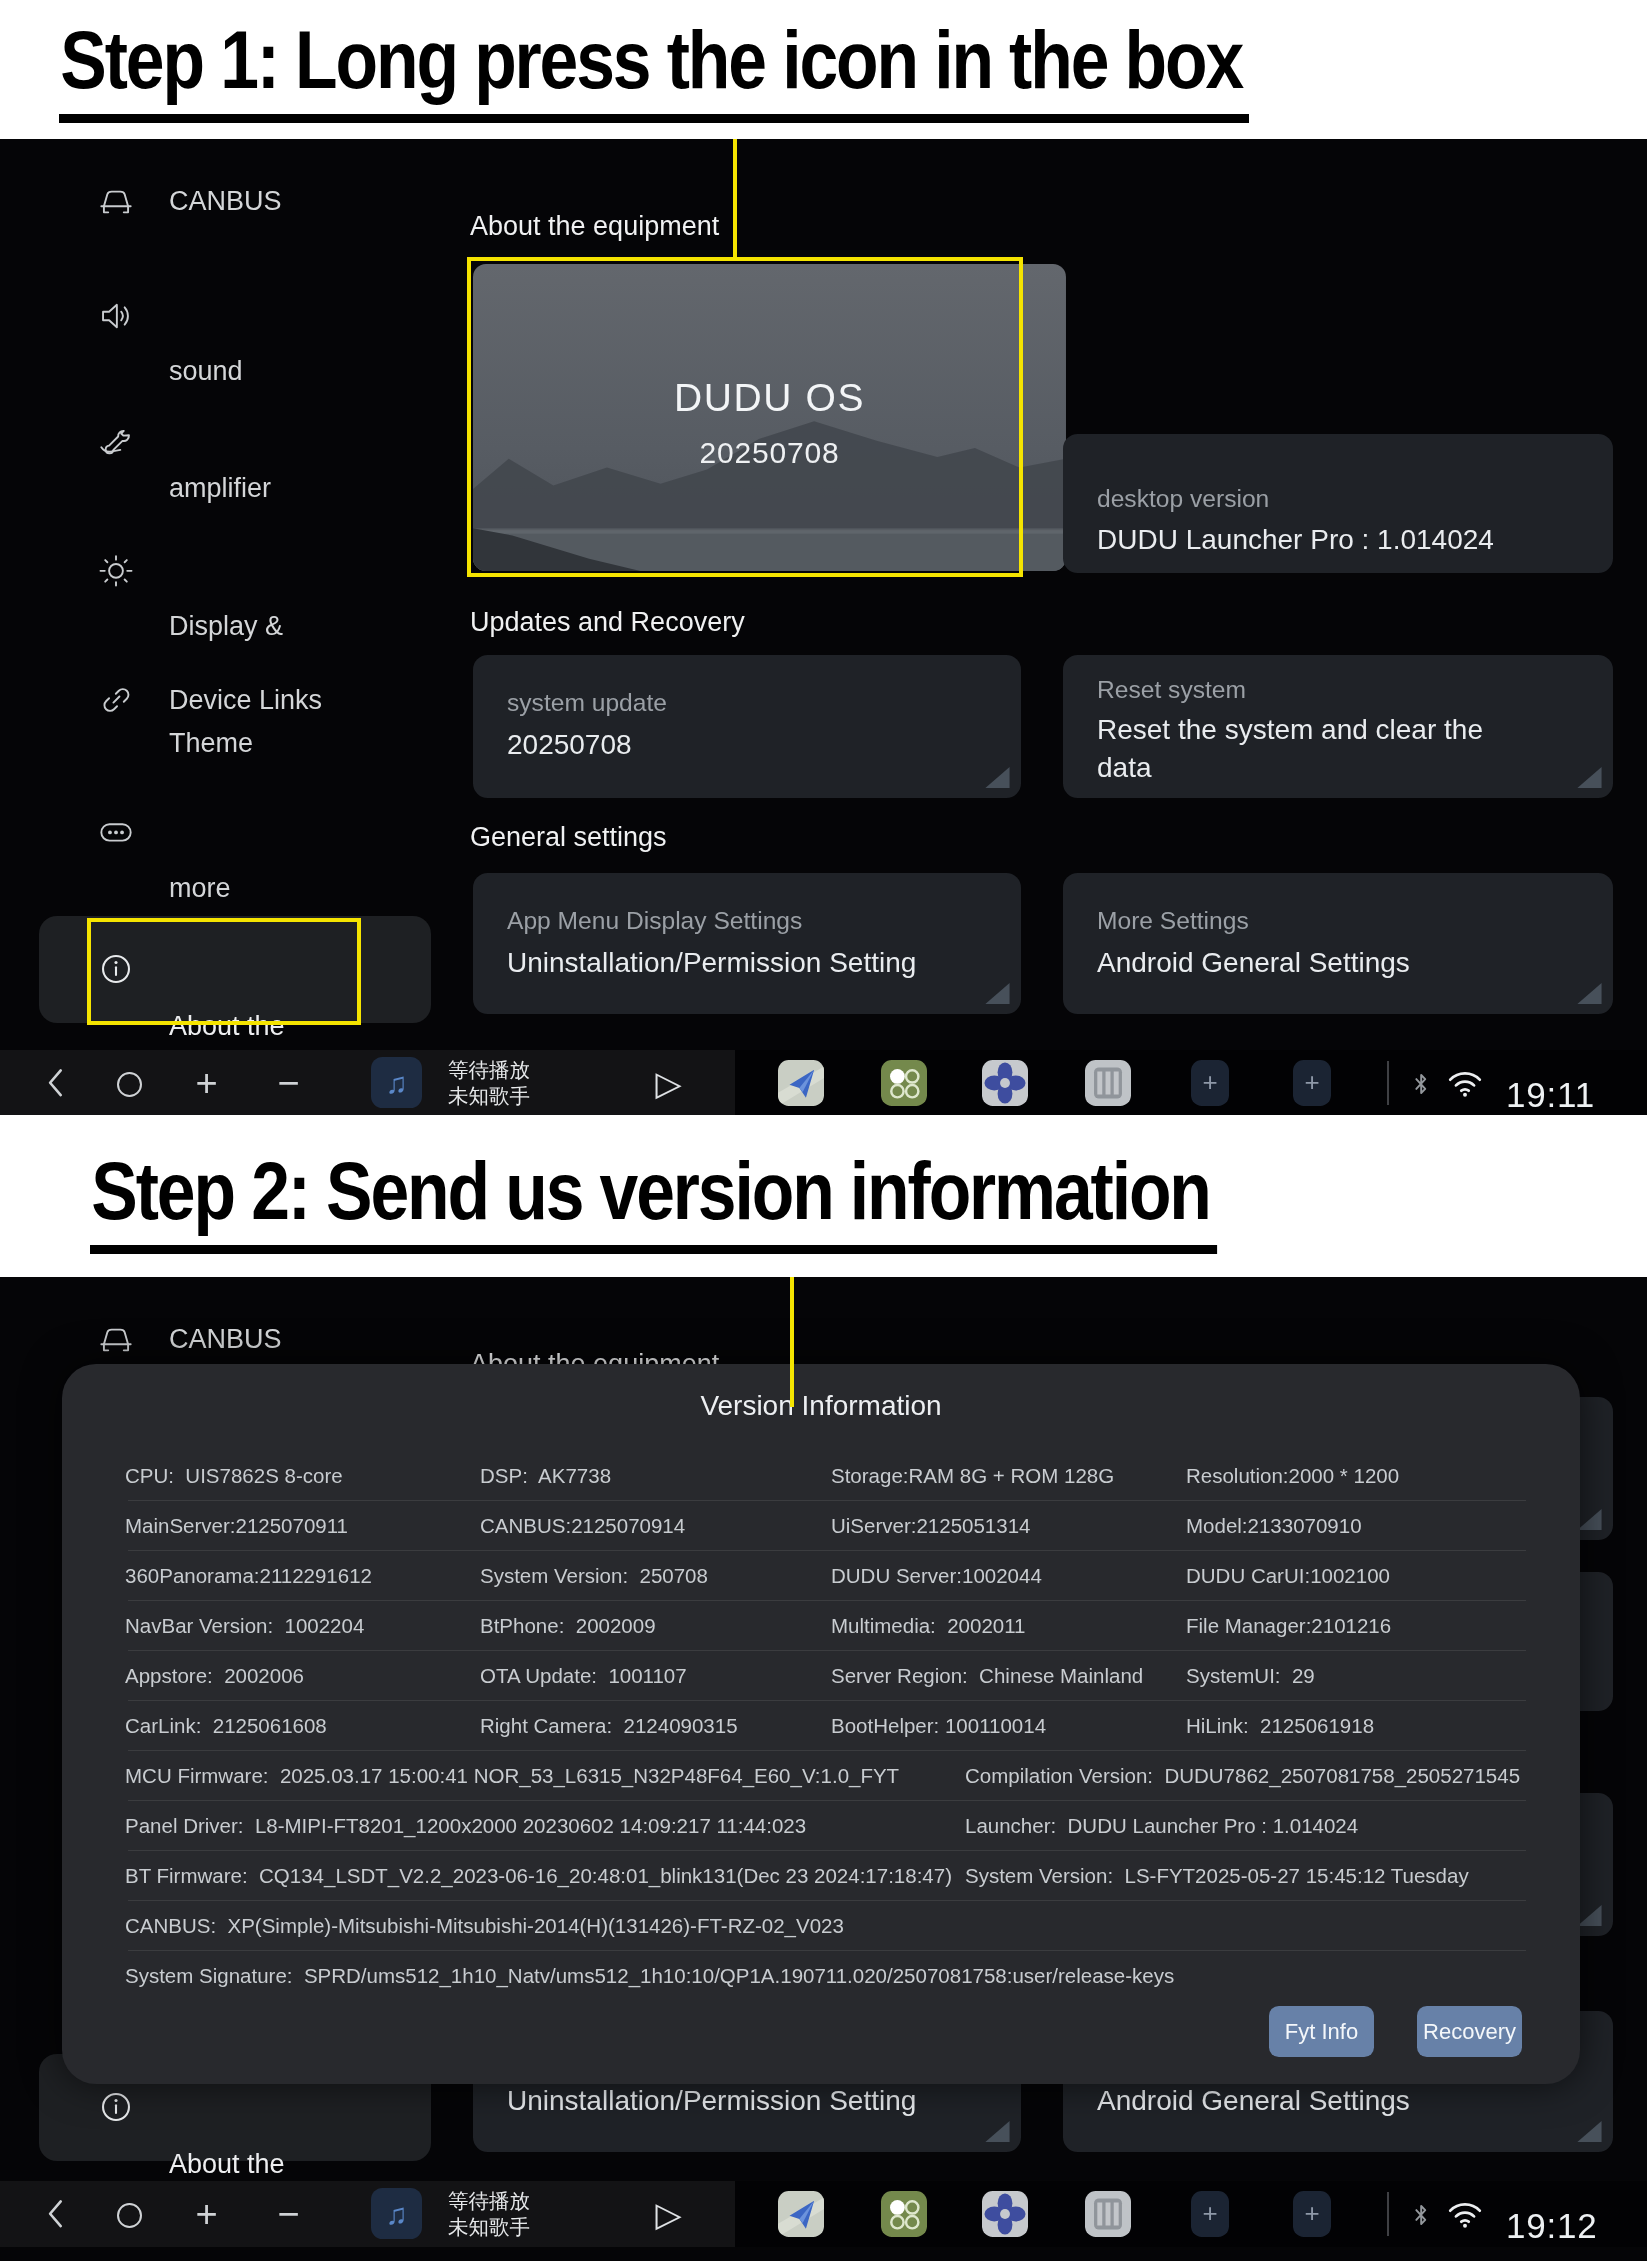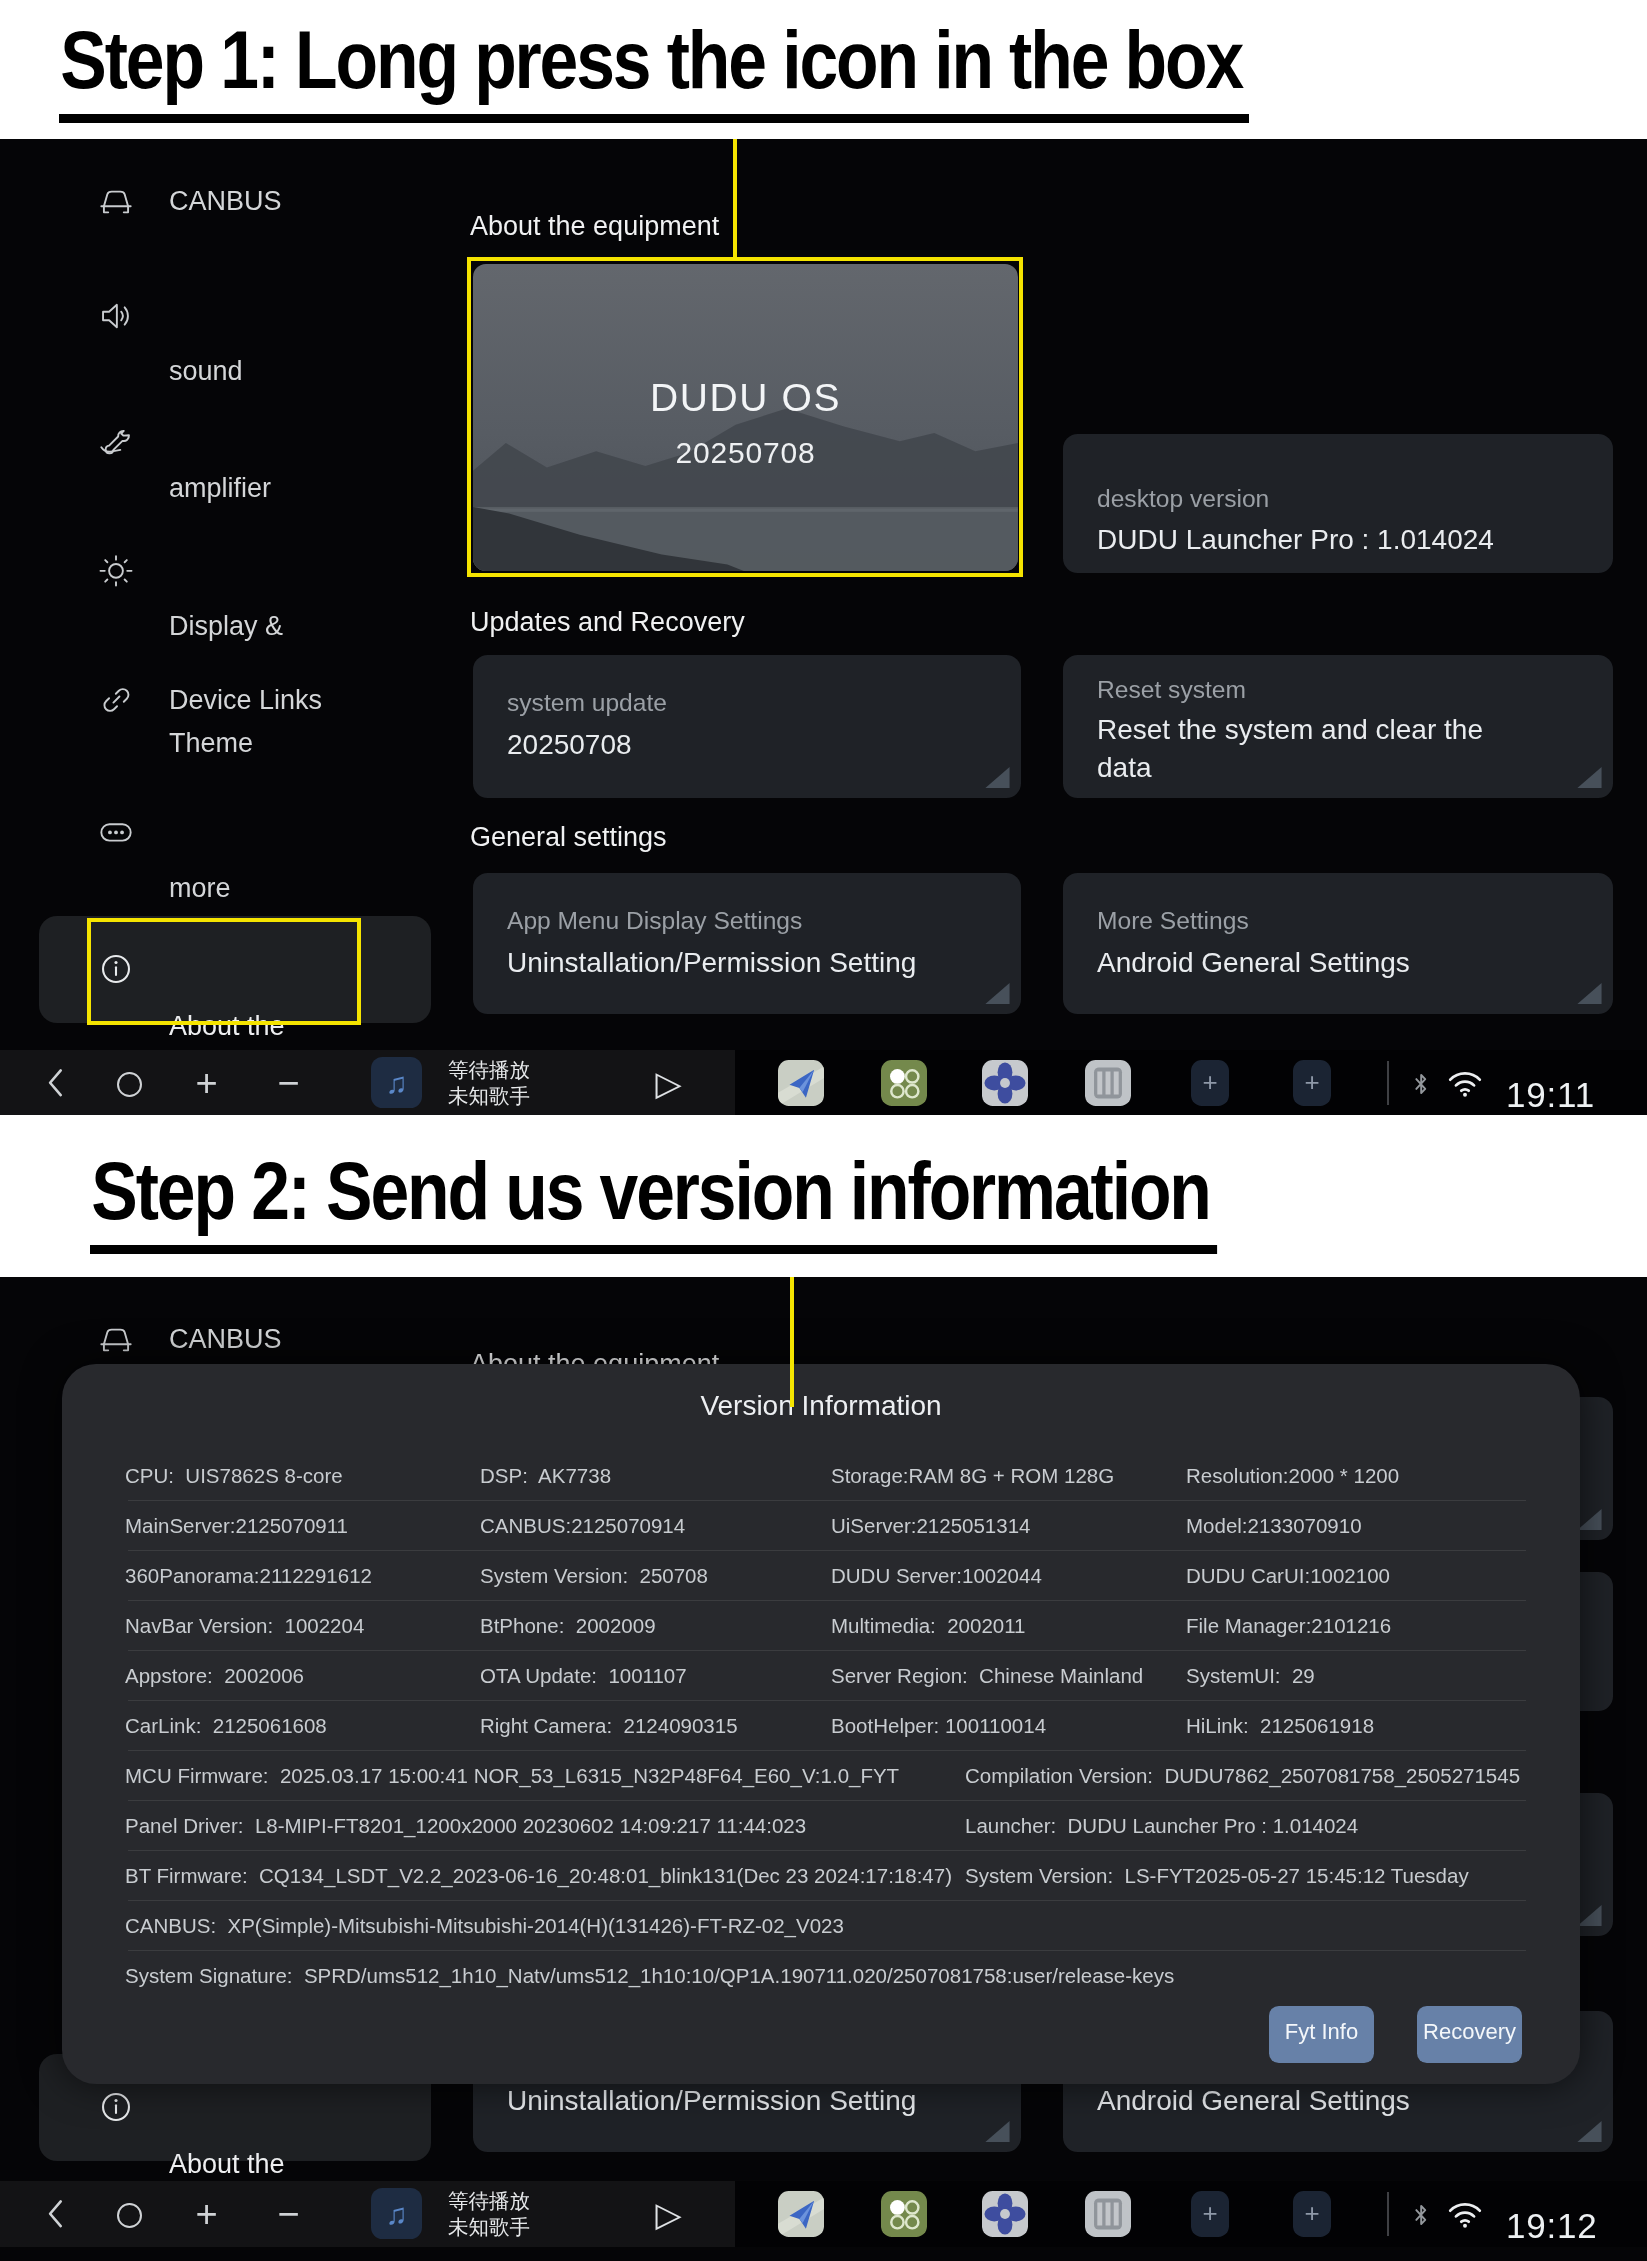--- a/index.html
+++ b/index.html
@@ -31,21 +31,21 @@
   .ybox-card{position:absolute;left:467px;top:118px;width:556px;height:320px;border:4.9px solid #F5E400;z-index:4;box-sizing:border-box;}
   .ybox-side{position:absolute;left:87px;top:779px;width:274px;height:107px;border:4.9px solid #F5E400;z-index:4;box-sizing:border-box;}
   .yline{position:absolute;width:4.1px;background:#F5E400;z-index:6;}
   
   .mh{position:absolute;left:470px;font-size:27px;color:#F0F1F2;}
   
   .card{position:absolute;background:#1F2227;border-radius:14.8px;}
   .cl{position:absolute;left:34px;font-size:24.6px;color:#9BA0A6;white-space:pre;}
   .cv{position:absolute;left:34px;right:49px;font-size:28px;color:#E9ECEF;line-height:38px;}
   .fold{position:absolute;right:11.5px;bottom:9.8px;}
-  .device-card{position:absolute;left:473px;top:125px;width:545px;height:307px;border-radius:13px;overflow:hidden;}
+  .device-card{position:absolute;left:473px;top:125px;width:545px;height:307px;border-radius:13px;overflow:hidden;padding-left:48px;}
   .device-card svg{position:absolute;inset:0;}
   .dc-title{position:absolute;top:112px;left:0;width:100%;text-align:center;font-size:39px;letter-spacing:1.6px;color:#F3F5F7;}
   .dc-sub{position:absolute;top:172px;left:0;width:100%;text-align:center;font-size:30px;letter-spacing:0.8px;color:#EEF0F2;}
   
   .taskbar{position:absolute;left:0;width:1648px;height:66px;background:#020204;}
   .tb-left{position:absolute;left:0;top:0;width:735px;height:66px;background:#131315;}
   .tb-item{position:absolute;top:0;height:66px;line-height:66px;color:#CFD2D5;text-align:center;}
   .tb-circle{position:absolute;top:22px;width:21.3px;height:21.3px;border:2.5px solid #CFD2D5;border-radius:50%;}
   .tile{position:absolute;top:9.8px;width:46px;height:46px;border-radius:10.7px;overflow:hidden;}
   .music-tile{position:absolute;top:7.4px;left:371px;width:51px;height:51px;border-radius:11.5px;background:#1E2C42;
@@ -57,21 +57,21 @@
   .clock{position:absolute;left:1506px;top:12px;height:66px;line-height:66px;font-size:35px;color:#EEF1F3;letter-spacing:0.8px;}
   
   .dialog{position:absolute;left:62px;top:87px;width:1518px;height:720px;background:#28292D;border-radius:34px;
     z-index:5;box-shadow:0 0 38px rgba(0,0,0,.6);}
   .dtitle{position:absolute;top:26px;left:0;width:100%;text-align:center;font-size:28px;color:#EDEFF2;}
   .vrows{position:absolute;top:87px;left:0;right:0;}
   .vrow{position:relative;height:50px;}
   .vcell{position:absolute;top:50%;transform:translateY(-50%);font-size:20.5px;color:#C8CCD0;white-space:pre;}
   .p1{left:63px}.p2{left:418px}.p3{left:769px}.p4{left:1124px}.pw{left:903px}
   .vsep{position:absolute;left:66px;right:54px;bottom:0;height:0.8px;background:rgba(255,255,255,0.09);}
-  .dbtn{position:absolute;top:642px;width:105px;height:57px;background:#6781A8;border-radius:9.8px;
+  .dbtn{position:absolute;top:642px;width:105px;height:51px;background:#6781A8;border-radius:9.8px;
     color:#F4F7FA;font-size:22px;line-height:51px;text-align:center;cursor:pointer;}
   svg{display:block}
 </style>
 </head>
 <body>
 
 <div class="banner" id="banner1">
   <div class="banner-text">Step 1: Long press the icon in the box</div>
 </div>
 

